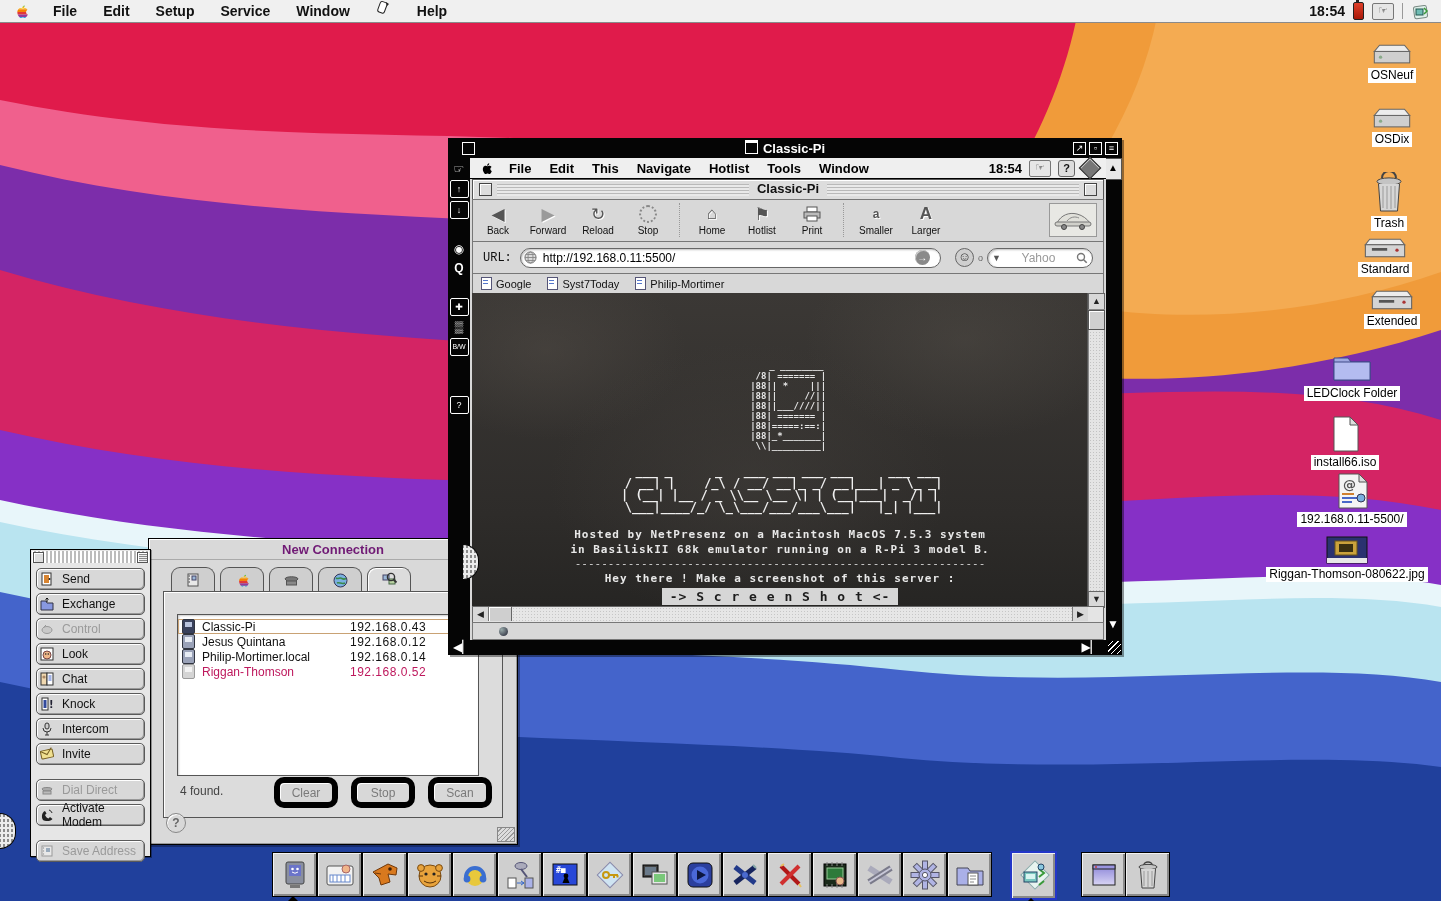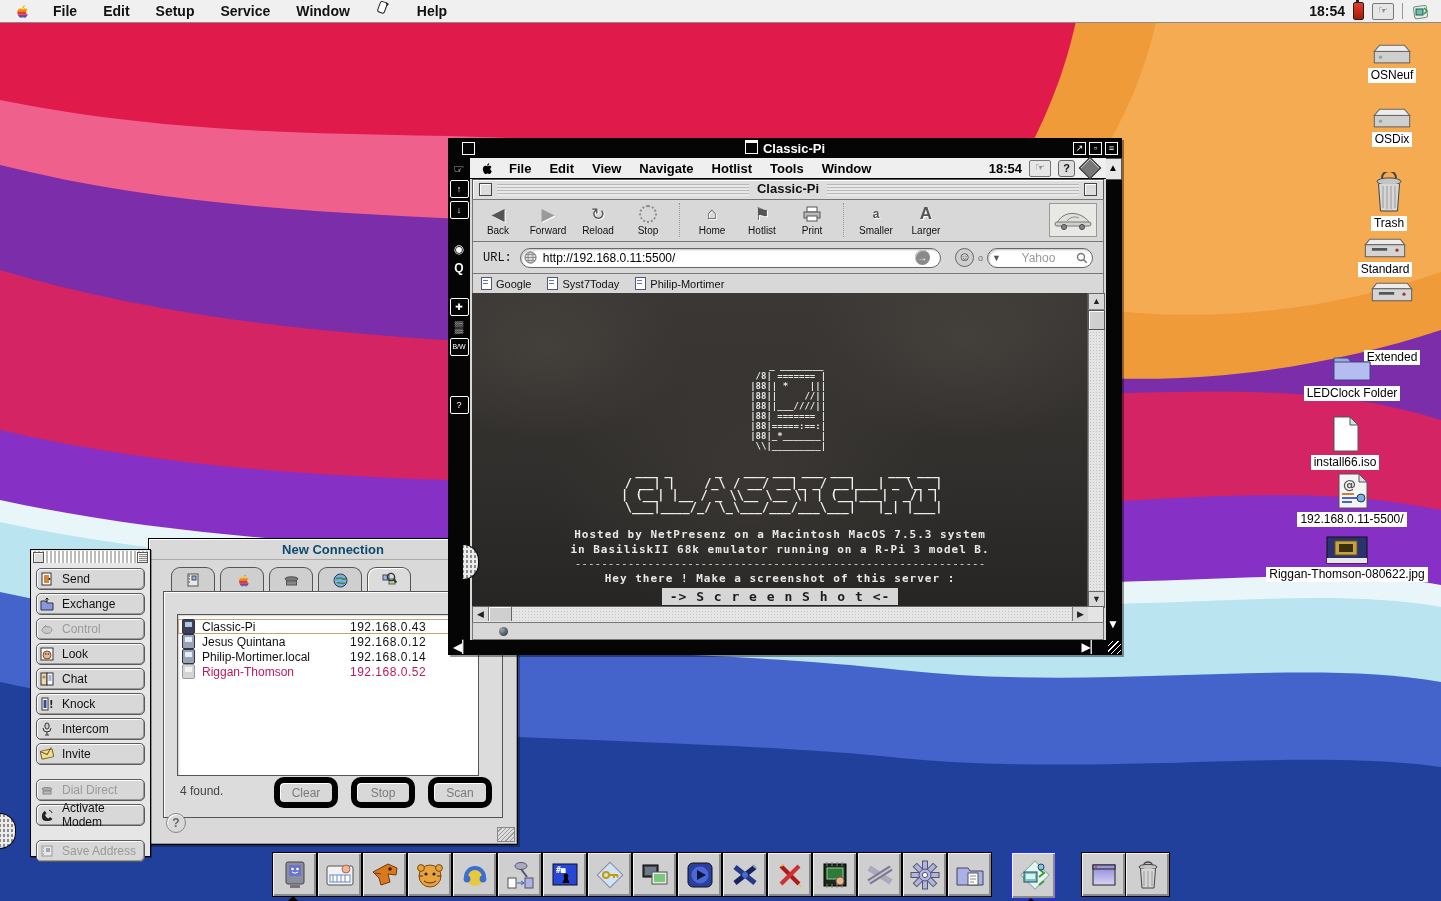--- a/index.html
+++ b/index.html
@@ -40,21 +40,21 @@
   .pal-body{padding:4px 5px;}
   .pal-btn{height:20px;margin-bottom:3px;padding-left:3px;gap:8px;}
   .pal-gap{height:11px;}
   .pal-ic{width:14px;height:14px;flex:0 0 14px;}
 
   
   .scanner{position:absolute;left:148px;top:538px;width:368px;height:305px;z-index:2;
            background:#d9d9d9;border:1px solid #000;
            box-shadow:inset 1px 1px 0 #fff, inset -1px -1px 0 #999, 2px 2px 0 rgba(0,0,0,.3);}
   .sc-title{height:20px;display:flex;align-items:center;justify-content:center;
-            font-size:13px;font-weight:bold;color:#0c4a6e;border-bottom:1px solid #aaa;}
+            font-size:13px;font-weight:bold;color:#701a75;border-bottom:1px solid #aaa;}
   .sc-tabs{position:absolute;left:22px;top:28px;display:flex;gap:5px;height:25px;}
   .sc-tab{width:42px;border:1px solid #555;border-bottom:none;border-radius:9px 9px 0 0;
           background:#cfcfcf;display:flex;align-items:center;justify-content:center;}
   .sc-tab.sel{background:#dcdcdc;box-shadow:inset 1px 1px 0 #fff;}
   .sc-panel{position:absolute;left:14px;top:52px;width:338px;height:225px;
             border:1px solid #555;background:#dcdcdc;box-shadow:inset 1px 1px 0 #fff;}
   .sc-list{position:absolute;left:13px;top:22px;width:300px;height:160px;background:#fff;
            border:1px solid #555;box-shadow:inset 1px 1px 2px rgba(0,0,0,.2);}
   .sc-head{display:flex;font-size:12px;font-weight:bold;color:#111;padding:3px 0 2px 0;border-bottom:1px solid #bbb;}
   .sc-head .h-name{margin-left:22px;text-decoration:underline;width:150px;}
@@ -282,21 +282,21 @@
   </div>
   <div class="dicon" style="left:1342px;top:236px;">
     <svg width="44" height="24" viewBox="0 0 40 22">
         <path d="M6 3h28l4 5H2z" fill="#ececec" stroke="#666"></path>
         <rect x="2" y="8" width="36" height="11" fill="#d4d4d4" stroke="#666"></rect>
         <rect x="8" y="11" width="14" height="2.5" fill="#555"></rect>
         <circle cx="31" cy="13" r="1.5" fill="#a33"></circle>
       </svg>
     <span class="dlabel">Standard</span>
   </div>
-  <div class="dicon" style="left:1349px;top:280px;gap:44px;">
+  <div class="dicon" style="left:1349px;top:288px;">
     <svg width="44" height="24" viewBox="0 0 40 22">
         <path d="M6 3h28l4 5H2z" fill="#ececec" stroke="#666"></path>
         <rect x="2" y="8" width="36" height="11" fill="#d4d4d4" stroke="#666"></rect>
         <rect x="8" y="11" width="14" height="2.5" fill="#555"></rect>
         <circle cx="31" cy="13" r="1.5" fill="#a33"></circle>
       </svg>
     <span class="dlabel">Extended</span>
   </div>
   <div class="dicon" style="left:1309px;top:350px;">
     <svg width="44" height="34" viewBox="0 0 44 34">
@@ -548,21 +548,21 @@
 
     <div class="macscreen">
       <div class="imenubar">
         <span class="mitem" style="padding:0 8px 0 10px;">
           <svg width="12" height="15" viewBox="0 0 15 17">
               <path fill="#000" d="M12.9 9.1c0-1.7 1.4-2.5 1.5-2.6-.8-1.2-2-1.4-2.5-1.4-1.1-.1-2.1.6-2.6.6-.5 0-1.4-.6-2.3-.6-1.2 0-2.3.7-2.9 1.7-1.2 2.1-.3 5.2.9 6.9.6.8 1.3 1.8 2.2 1.7.9 0 1.2-.6 2.2-.6 1 0 1.3.6 2.3.6.9 0 1.5-.9 2.1-1.7.7-1 .9-1.9 1-2-.1 0-1.9-.7-1.9-2.6z M10.8 4.2c.5-.6.8-1.4.7-2.2-.7 0-1.5.5-2 1.1-.4.5-.8 1.3-.7 2.1.8.1 1.5-.4 2-1z"></path>
             </svg>
         </span>
         <span class="mitem">File</span>
         <span class="mitem">Edit</span>
-        <span class="mitem">View</span>
+        <span class="mitem">This</span>
         <span class="mitem">Navigate</span>
         <span class="mitem">Hotlist</span>
         <span class="mitem">Tools</span>
         <span class="mitem">Window</span>
         <span class="im-right">
           <span>18:54</span>
           <span class="mb-hand">☞</span>
           <span class="im-help">?</span>
           <span class="im-diamond"></span>
         </span>

